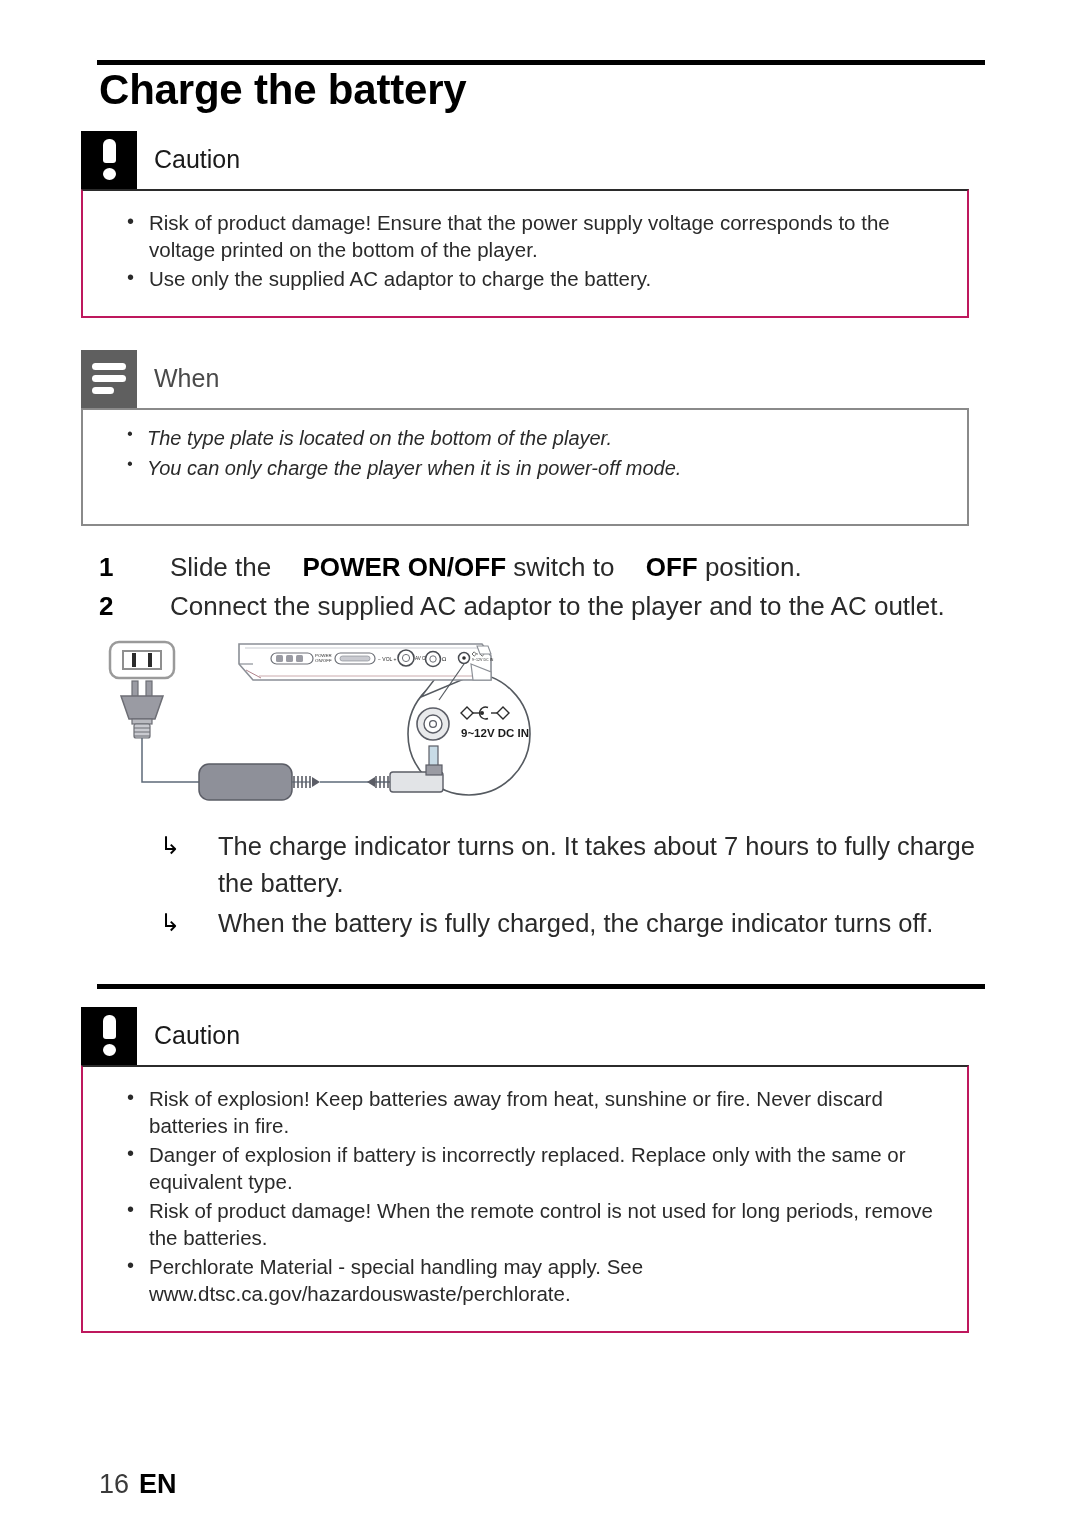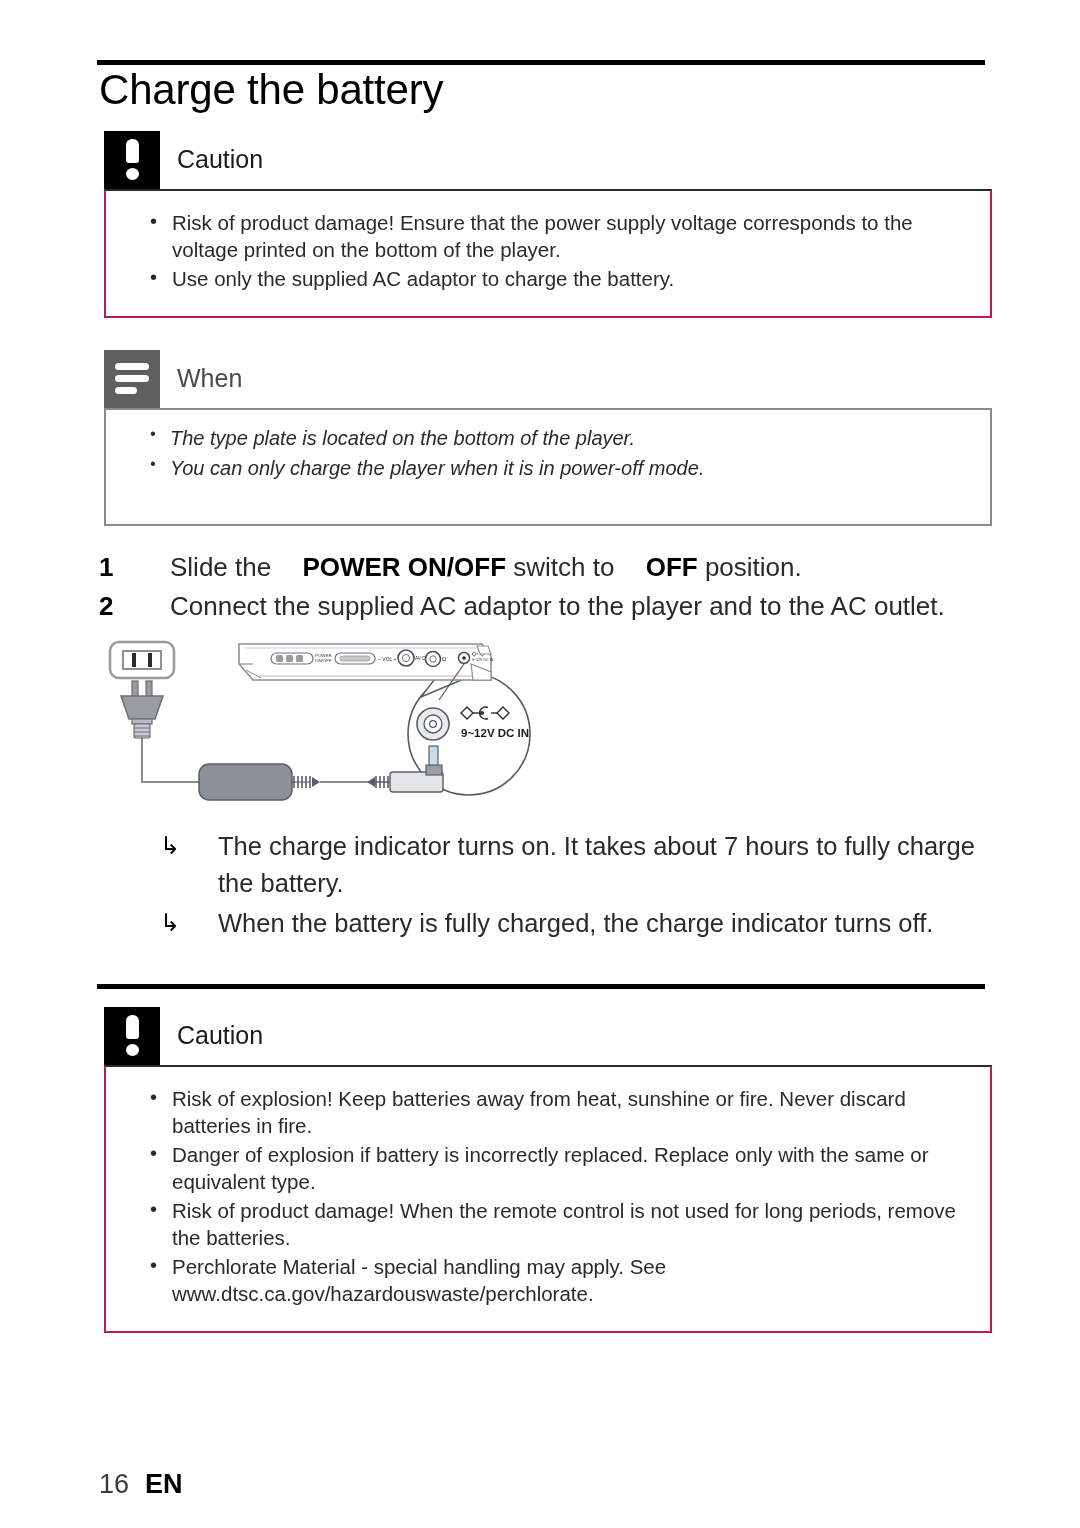--- a/index.html
+++ b/index.html
@@ -27,30 +27,30 @@
   .section-rule {
     width: 888px;
     margin-left: 97px;
     height: 5px;
     background: #000000;
   }
   .section-title {
     margin: 0;
     margin-left: 99px;
     font-size: 42px;
-    font-weight: 400;
+    font-weight: 700;
     letter-spacing: -0.2px;
     line-height: 1.18;
     color: #000000;
     font-family: "Liberation Sans", sans-serif;
   }
 
   
   .admon {
-    margin-left: 104px;
+    margin-left: 81px;
     width: 888px;
     position: relative;
   }
   .admon-head {
     display: flex;
     align-items: center;
     height: 58px;
   }
   .admon-icon {
     width: 56px;
@@ -203,21 +203,21 @@
     font-family: "DejaVu Sans", sans-serif;
   }
 
   
   .footer {
     position: absolute;
     left: 99px;
     bottom: 28px;
     display: flex;
     align-items: baseline;
-    gap: 16px;
+    gap: 10px;
   }
   .footer .pg {
     font-size: 27px;
     color: #3a3a3a;
   }
   .footer .lang {
     font-size: 27px;
     font-weight: 700;
     color: #000000;
   }

